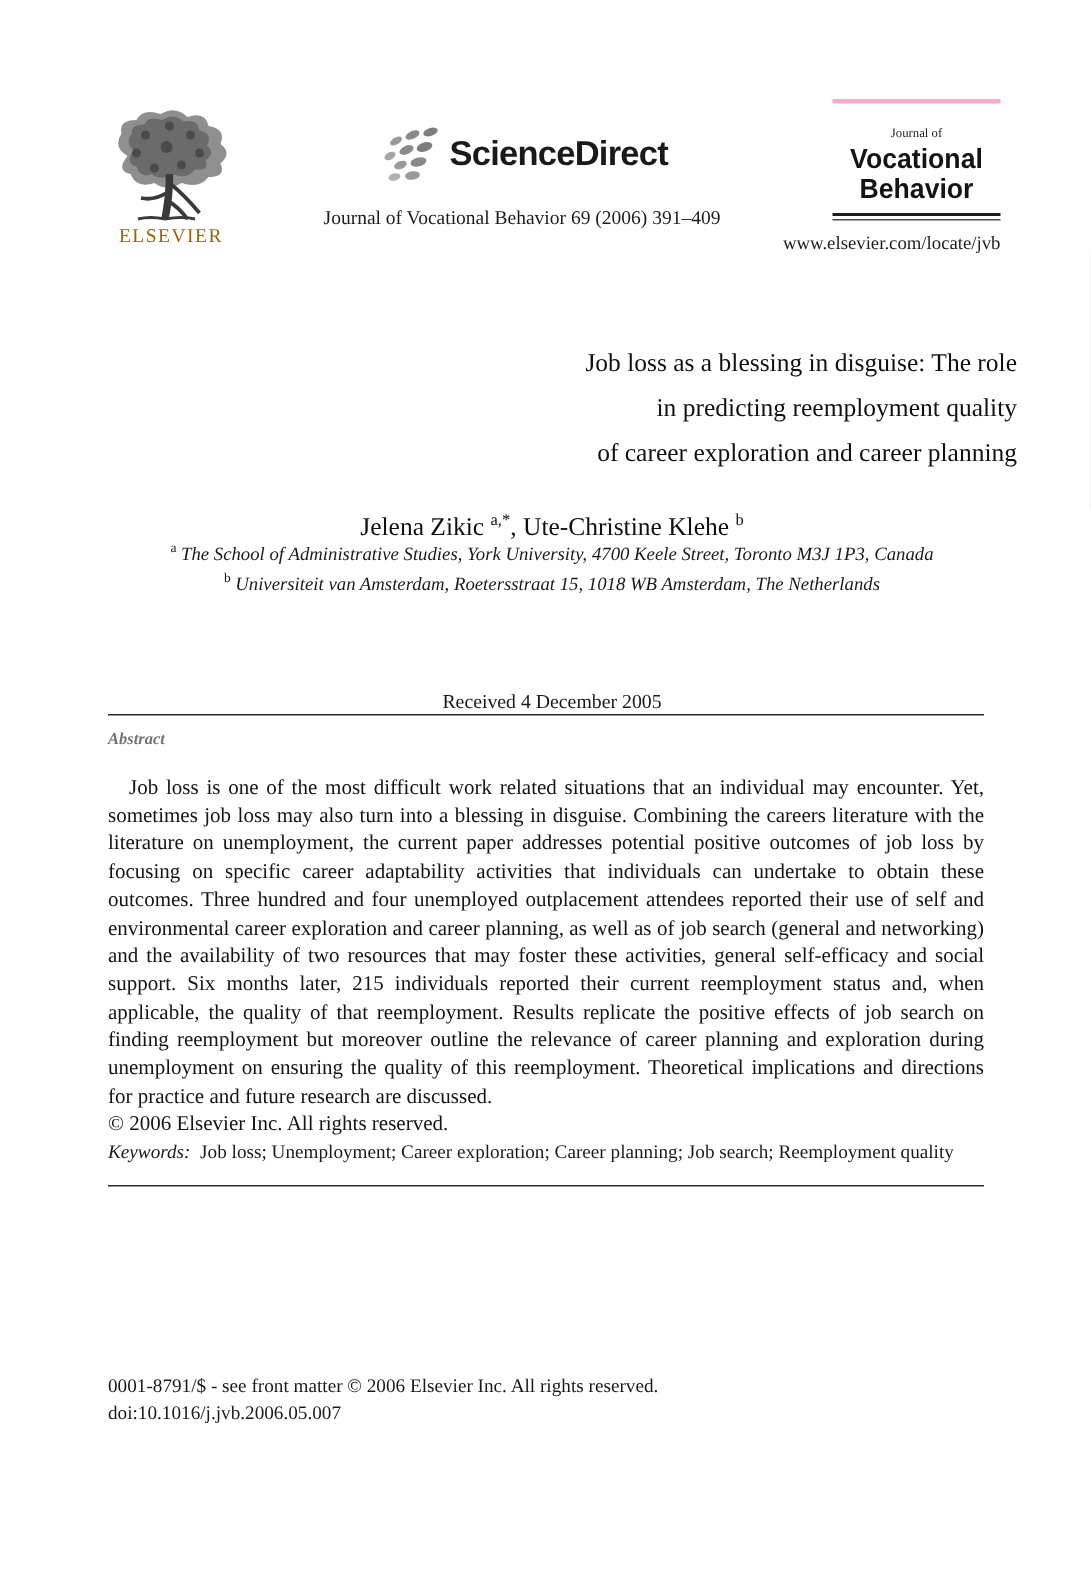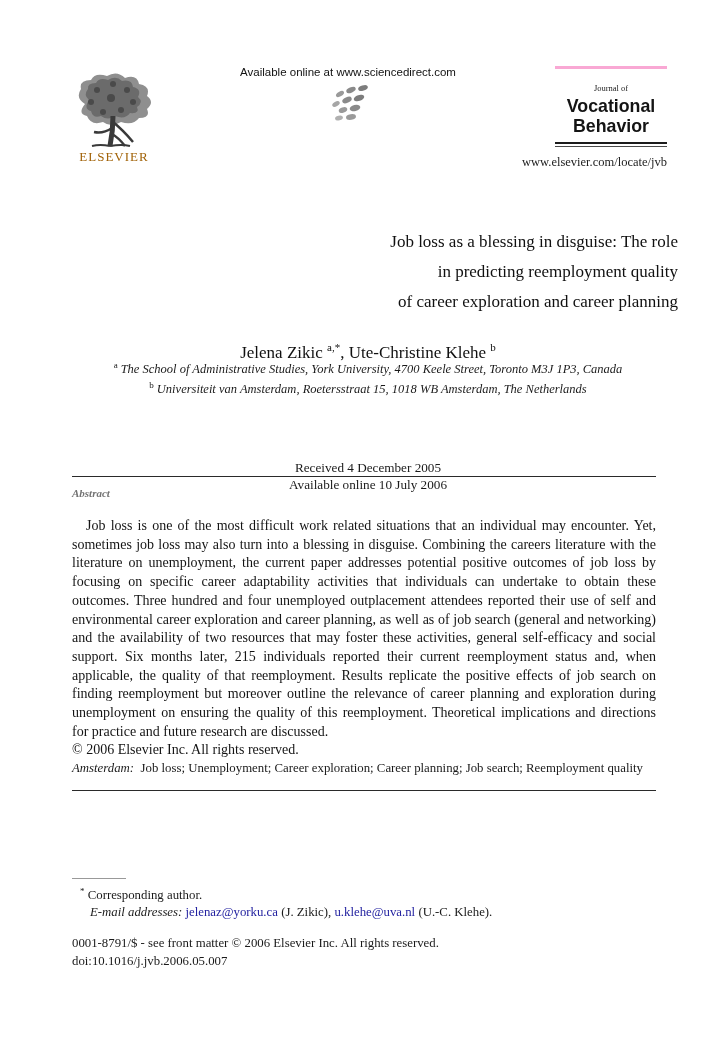--- a/index.html
+++ b/index.html
@@ -100,21 +100,21 @@
 
   
   .footnote { position:absolute; left:72px; top:878px; width:584px; font-size:12.8px; line-height:16.5px; color:#1a1a1a; }
   .fn-rule { width:54px; border-top:1px solid #999; margin-bottom:4px; }
   .fn-line1 { padding-left:8px; }
   .fn-line1 sup { font-size:9px; }
   .fn-line2 { padding-left:18px; }
   .fn-email-label { font-style:italic; }
   a.email { color:var(--link-color, #2322a0); text-decoration:none; cursor:pointer; }
 
-  .imprint { position:absolute; left:72px; top:934px; font-size:12.8px; line-height:18px; color:#1a1a1a; }
+  .imprint { position:absolute; left:72px; top:915px; font-size:12.8px; line-height:18px; color:#1a1a1a; }
 </style>
 </head>
 <body>
 
 <div class="page">
 
   <div class="elsevier-block">
     <svg width="94" height="76" viewBox="0 0 94 76">
       <g>
         <path d="M18,32 Q8,26 14,17 Q12,8 24,8 Q28,0 40,4 Q50,-2 58,6 Q70,2 72,12 Q84,14 80,24 Q88,30 80,37 Q84,46 72,46 Q66,54 54,50 Q44,56 36,50 Q24,54 20,44 Q10,42 18,32 Z" fill="#8f8f8f"></path>
@@ -128,39 +128,40 @@
         <circle cx="24" cy="30" r="3" fill="#4a4a4a"></circle>
           <circle cx="44" cy="26" r="4" fill="#4a4a4a"></circle>
         <path d="M46,44 C46,54 45,64 43,74" stroke="#3a3a3a" stroke-width="5" fill="none"></path>
         <path d="M45,56 Q36,62 27,60 M46,50 Q56,58 66,70 M45,62 Q52,66 58,74" stroke="#3a3a3a" stroke-width="2.5" fill="none"></path>
         <path d="M43,74 Q33,72 25,74 M43,74 Q55,72 63,74" stroke="#3a3a3a" stroke-width="2" fill="none"></path>
       </g>
     </svg>
     <div class="elsevier-word">ELSEVIER</div>
   </div>
 
-  <div class="avail-line">Available online at www.sciencedirect.com</div>
 
   <div class="sd-row">
     <svg width="42" height="40" viewBox="0 0 42 40">
       <g>
         <ellipse cx="36" cy="6" rx="5" ry="2.6" fill="#7d7d7d" transform="rotate(-18 36 6)"></ellipse>
         <ellipse cx="24" cy="8" rx="5" ry="2.6" fill="#8a8a8a" transform="rotate(-24 24 8)"></ellipse>
         <ellipse cx="13" cy="12" rx="4.4" ry="2.4" fill="#9a9a9a" transform="rotate(-30 13 12)"></ellipse>
         <ellipse cx="32" cy="16" rx="5.4" ry="3" fill="#7d7d7d" transform="rotate(-18 32 16)"></ellipse>
         <ellipse cx="20" cy="18" rx="5" ry="2.8" fill="#8a8a8a" transform="rotate(-24 20 18)"></ellipse>
         <ellipse cx="9" cy="22" rx="4" ry="2.4" fill="#a6a6a6" transform="rotate(-28 9 22)"></ellipse>
         <ellipse cx="28" cy="26" rx="5.4" ry="3" fill="#8a8a8a" transform="rotate(-14 28 26)"></ellipse>
         <ellipse cx="16" cy="28" rx="4.4" ry="2.6" fill="#9a9a9a" transform="rotate(-20 16 28)"></ellipse>
         <ellipse cx="24" cy="35" rx="5" ry="2.8" fill="#9a9a9a" transform="rotate(-8 24 35)"></ellipse>
         <ellipse cx="12" cy="36" rx="4" ry="2.4" fill="#b0b0b0" transform="rotate(-14 12 36)"></ellipse>
       </g>
     </svg>
-  </div>
-
+    <span class="sd-word">ScienceDirect</span>
+  </div>
+
+  <div class="journal-line">Journal of Vocational Behavior 69 (2006) 391–409</div>
 
   <div class="journal-box">
     <div class="jb-small">Journal of</div>
     <div class="jb-big">Vocational</div>
     <div class="jb-big">Behavior</div>
     <div class="jb-rule-thick"></div>
     <div class="jb-rule-thin"></div>
   </div>
 
   <div class="locate-url">www.elsevier.com/locate/jvb</div>
@@ -173,37 +174,31 @@
 
   <div class="authors"><span>Jelena Zikic</span> <sup>a,*</sup><span>, </span><span>Ute-Christine Klehe</span> <sup>b</sup></div>
 
   <div class="affils">
     <div><sup>a</sup><span>The School of Administrative Studies, York University, 4700 Keele Street, Toronto M3J 1P3, Canada</span></div>
     <div><sup>b</sup><span>Universiteit van Amsterdam, Roetersstraat 15, 1018 WB Amsterdam, The Netherlands</span></div>
   </div>
 
   <div class="received">
     <div>Received 4 December 2005</div>
-    <div>Available online 10 July 2006</div>
   </div>
 
   <div class="rule rule-top"></div>
   <div class="abstract-head">Abstract</div>
   <div class="abstract-body">
     <p>Job loss is one of the most difficult work related situations that an individual may encounter. Yet, sometimes job loss may also turn into a blessing in disguise. Combining the careers literature with the literature on unemployment, the current paper addresses potential positive outcomes of job loss by focusing on specific career adaptability activities that individuals can undertake to obtain these outcomes. Three hundred and four unemployed outplacement attendees reported their use of self and environmental career exploration and career planning, as well as of job search (general and networking) and the availability of two resources that may foster these activities, general self-efficacy and social support. Six months later, 215 individuals reported their current reemployment status and, when applicable, the quality of that reemployment. Results replicate the positive effects of job search on finding reemployment but moreover outline the relevance of career planning and exploration during unemployment on ensuring the quality of this reemployment. Theoretical implications and directions for practice and future research are discussed.</p>
     <div class="abstract-copy">© 2006 Elsevier Inc. All rights reserved.</div>
   </div>
 
-  <div class="keywords"><span class="kw-label">Amsterdam:</span>&nbsp; <span>Job loss; Unemployment; Career exploration; Career planning; Job search; Reemployment quality</span></div>
+  <div class="keywords"><span class="kw-label">Keywords:</span>&nbsp; <span>Job loss; Unemployment; Career exploration; Career planning; Job search; Reemployment quality</span></div>
   <div class="rule rule-bottom"></div>
 
-  <div class="footnote">
-    <div class="fn-rule"></div>
-    <div class="fn-line1"><sup>*</sup> <span>Corresponding author.</span></div>
-    <div class="fn-line2"><span class="fn-email-label">E-mail addresses:</span> <a class="email">jelenaz@yorku.ca</a><span> (J. Zikic), </span><a class="email">u.klehe@uva.nl</a><span> (U.-C. Klehe).</span></div>
-  </div>
 
   <div class="imprint">
     <div>0001-8791/$ - see front matter © 2006 Elsevier Inc. All rights reserved.</div>
     <div>doi:10.1016/j.jvb.2006.05.007</div>
   </div>
 
 </div>
 
 </body></html>

